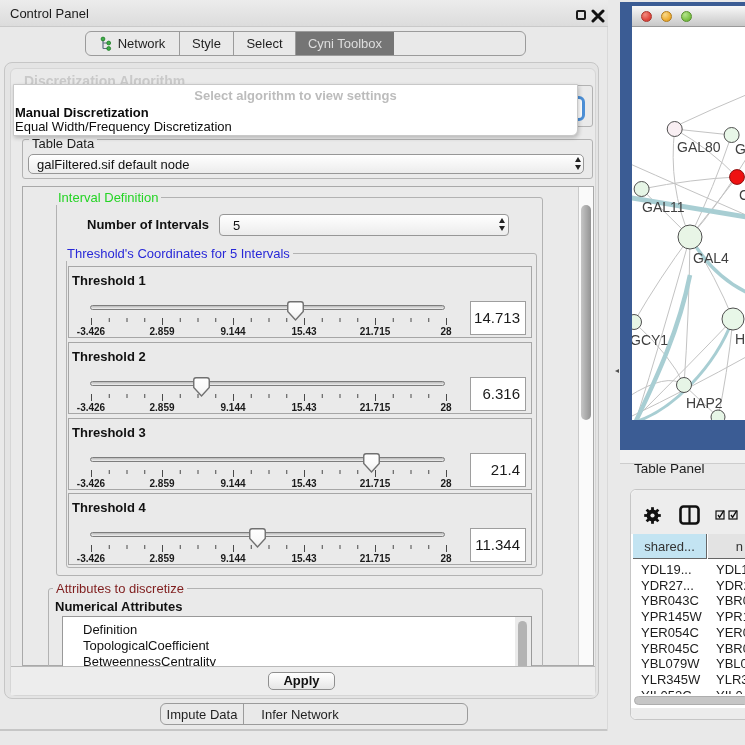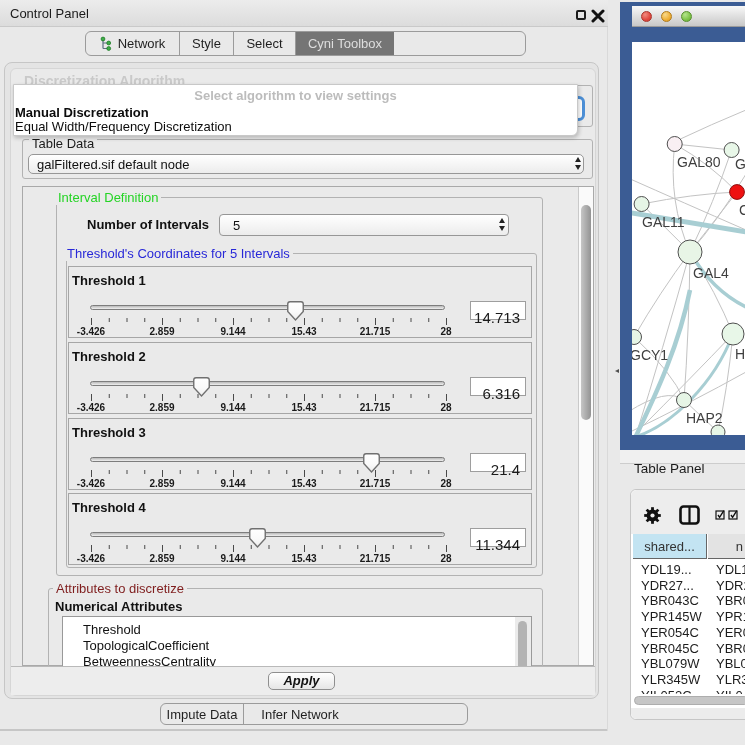--- a/index.html
+++ b/index.html
@@ -39,37 +39,37 @@
 
 
 #panelC { left:22px; top:186px; width:572px; height:480px; border:1px solid #a9a9a9; background:#eaeaea; overflow:hidden; }
 #c-scroll { left:578px; top:187px; width:15px; height:478px; background:#fafafa; border-left:1px solid #c9c9c9; }
 #c-thumb { left:581px; top:205px; width:10px; height:215px; border-radius:5px; background:linear-gradient(90deg,#c6c6c6,#939393); }
 
 
 .tpanel { position:absolute; left:68px; width:464px; height:72px; border:1px solid #a6a6a6; background:#eaeaea; }
 .tpanel .tl { position:absolute; left:3px; top:6px; font-size:13px; font-weight:bold; color:#111; }
 .track { position:absolute; left:21px; top:38px; width:355px; height:5px; border:1px solid #7d7d7d; border-radius:3px; background:linear-gradient(#b9b9b9,#f0f0f0); }
-.vbox { position:absolute; left:401px; top:34px; width:56px; height:19px; background:#fff; border:1px solid #9e9e9e; font-size:15px; color:#1a1a1a; text-align:right; line-height:32px; padding-right:5px; }
+.vbox { position:absolute; left:401px; top:34px; width:56px; height:34px; background:#fff; border:1px solid #9e9e9e; font-size:15px; color:#1a1a1a; text-align:right; line-height:32px; padding-right:5px; }
 .ticklbl { position:absolute; top:59px; font-size:10px; font-weight:bold; color:#1a1a1a; transform:translateX(-50%); }
 .thumb { position:absolute; top:34px; width:17px; height:20px; }
 
 
 #attrlist { left:62px; top:616px; width:470px; height:52px; background:#fff; border:1px solid #999; font-size:13px; color:#111; padding-top:5px; }
 #attrlist div { padding-left:20px; height:16px; line-height:16px; }
 
 
 #applybar { left:11px; top:666px; width:584px; height:29px; background:#ededed; border-top:1px solid #b9b9b9; }
-#applybtn { left:268px; top:672px; width:67px; height:18px; background:linear-gradient(#ffffff,#e6e6e6); border:1px solid #8f8f8f; border-radius:5px; font-size:13px; font-weight:bold; color:#111; text-align:center; line-height:16px;font-style:italic; }
+#applybtn { left:268px; top:672px; width:67px; height:18px; background:linear-gradient(#ffffff,#e6e6e6); border:1px solid #8f8f8f; border-radius:5px; font-size:13px; font-weight:bold; color:#111; text-align:center; line-height:16px; }
 
 
 #net { left:620px; top:2px; width:125px; height:448px; background:#3b5c94; }
 #net-title { left:632px; top:6px; width:113px; height:21px; background:linear-gradient(#f8f8f8,#c8c8c8); border-bottom:1px solid #9a9a9a; }
 .light { position:absolute; top:11px; width:11px; height:11px; border-radius:50%; }
-#net-canvas { left:632px; top:27px; width:113px; height:393px; background:#fff; overflow:hidden;margin-top:15px; }
+#net-canvas { left:632px; top:27px; width:113px; height:393px; background:#fff; overflow:hidden; }
 
 
 #tp-bar { left:620px; top:450px; width:125px; height:14px; background:#f0f0f0; border-bottom:1px solid #cdcdcd; }
 #tp-bar .t { position:absolute; left:14px; top:11px; font-size:13.5px; color:#1b1b1b; }
 #tp-win { left:630px; top:489px; width:120px; height:231px; background:#fff; border:1px solid #c6c6c6; border-radius:6px 0 0 6px; }
 #tp-tools { left:631px; top:490px; width:114px; height:44px; background:#ededed; border-radius:6px 0 0 0; }
 #tp-head1 { left:633px; top:534px; width:74px; height:25px; background:#c3e4f2; border-right:1px solid #666; border-bottom:1px solid #666; font-size:13px; color:#333; text-align:center; line-height:25px; }
 #tp-head2 { left:708px; top:534px; width:37px; height:25px; background:#e3e3e3; border-bottom:1px solid #666; font-size:13px; color:#333; }
 .trow { position:absolute; left:633px; width:112px; height:16px; font-size:13px; color:#1d1d1d; }
 .trow span.c1 { position:absolute; left:8px; }
@@ -314,21 +314,21 @@
         <path d="M3,0.75 L14,0.75 Q16.25,0.75 16.25,3 L16.25,10.5 L8.5,18.9 L0.75,10.5 L0.75,3 Q0.75,0.75 3,0.75 Z" fill="url(#tg493)" stroke="#707070" stroke-width="1.4"></path>
       </svg>
       <div class="vbox">11.344</div>
     </div>
   </div>
 
 <div class="abs group" style="left:48px;top:588px;width:495px;height:90px;"></div>
 <div class="abs gtitle" style="left:53px;top:581px;color:#7f1d1d;">Attributes to discretize</div>
 <div class="abs" style="left:55px;top:599px;font-size:13px;font-weight:bold;color:#111;">Numerical Attributes</div>
 <div class="abs" id="attrlist">
-  <div>Threshold</div>
+  <div>Definition</div>
   <div>TopologicalCoefficient</div>
   <div>BetweennessCentrality</div>
 </div>
 <div class="abs" style="left:515px;top:617px;width:16px;height:49px;background:#ebebeb;"></div>
 <div class="abs" style="left:518px;top:621px;width:9px;height:50px;background:#b3b3b3;border-radius:4.5px 4.5px 0 0;"></div>
 
 <div class="abs" id="applybar"></div>
 <div class="abs" id="applybtn">Apply</div>
 
 <div class="abs tabbar" id="tabs-bot">

